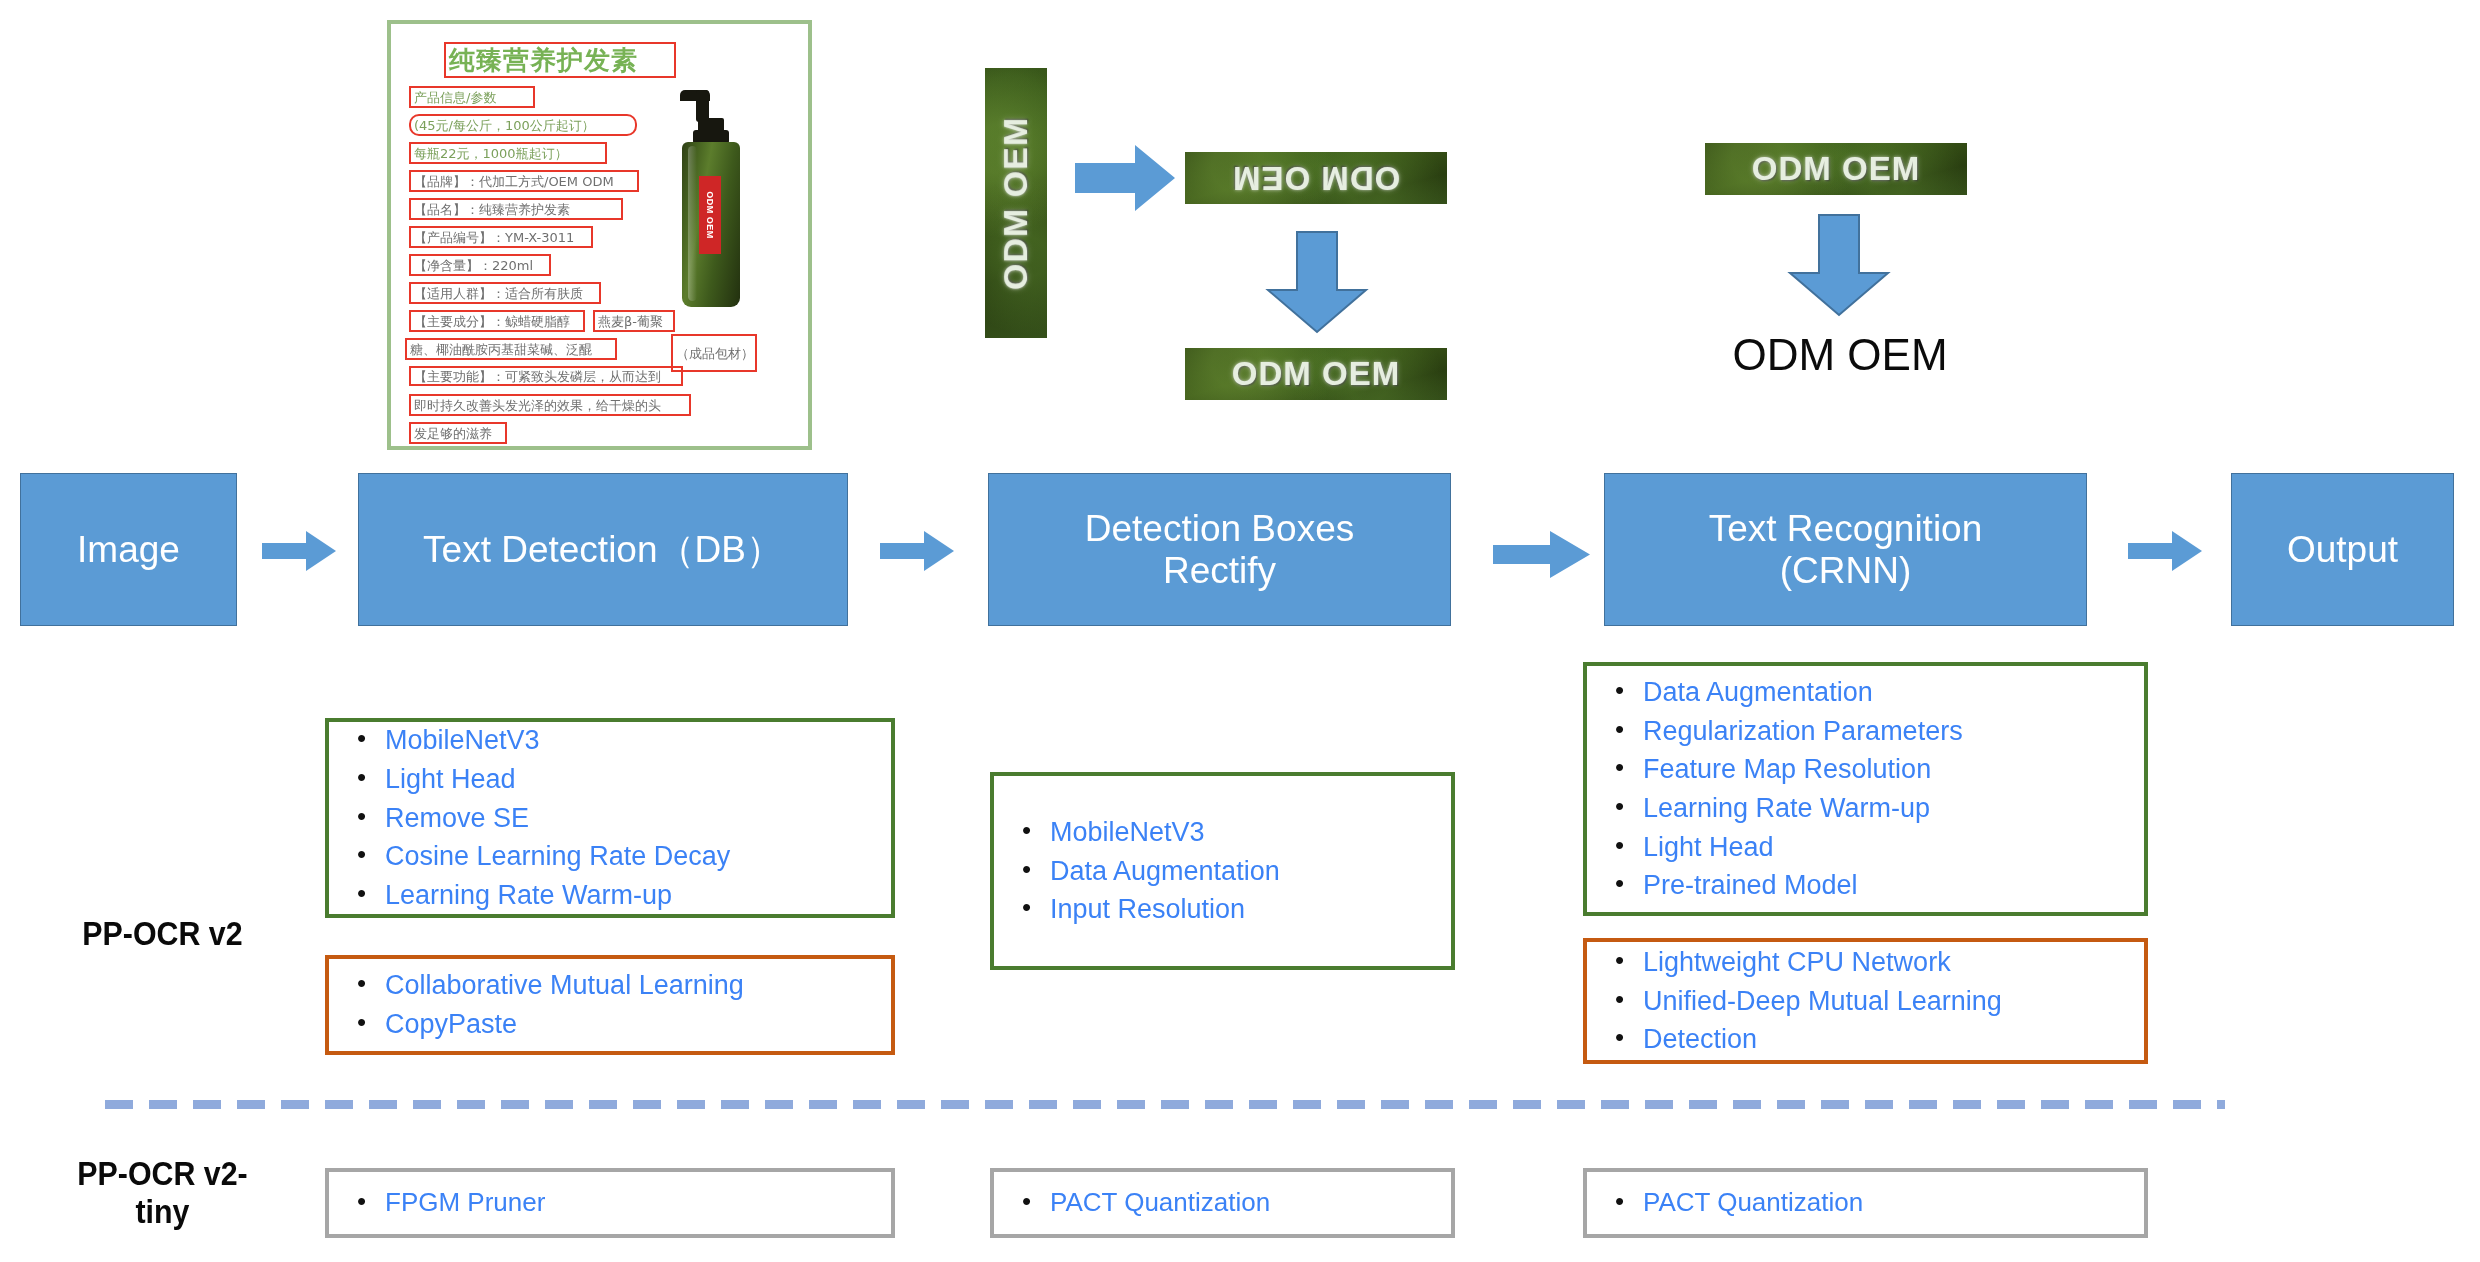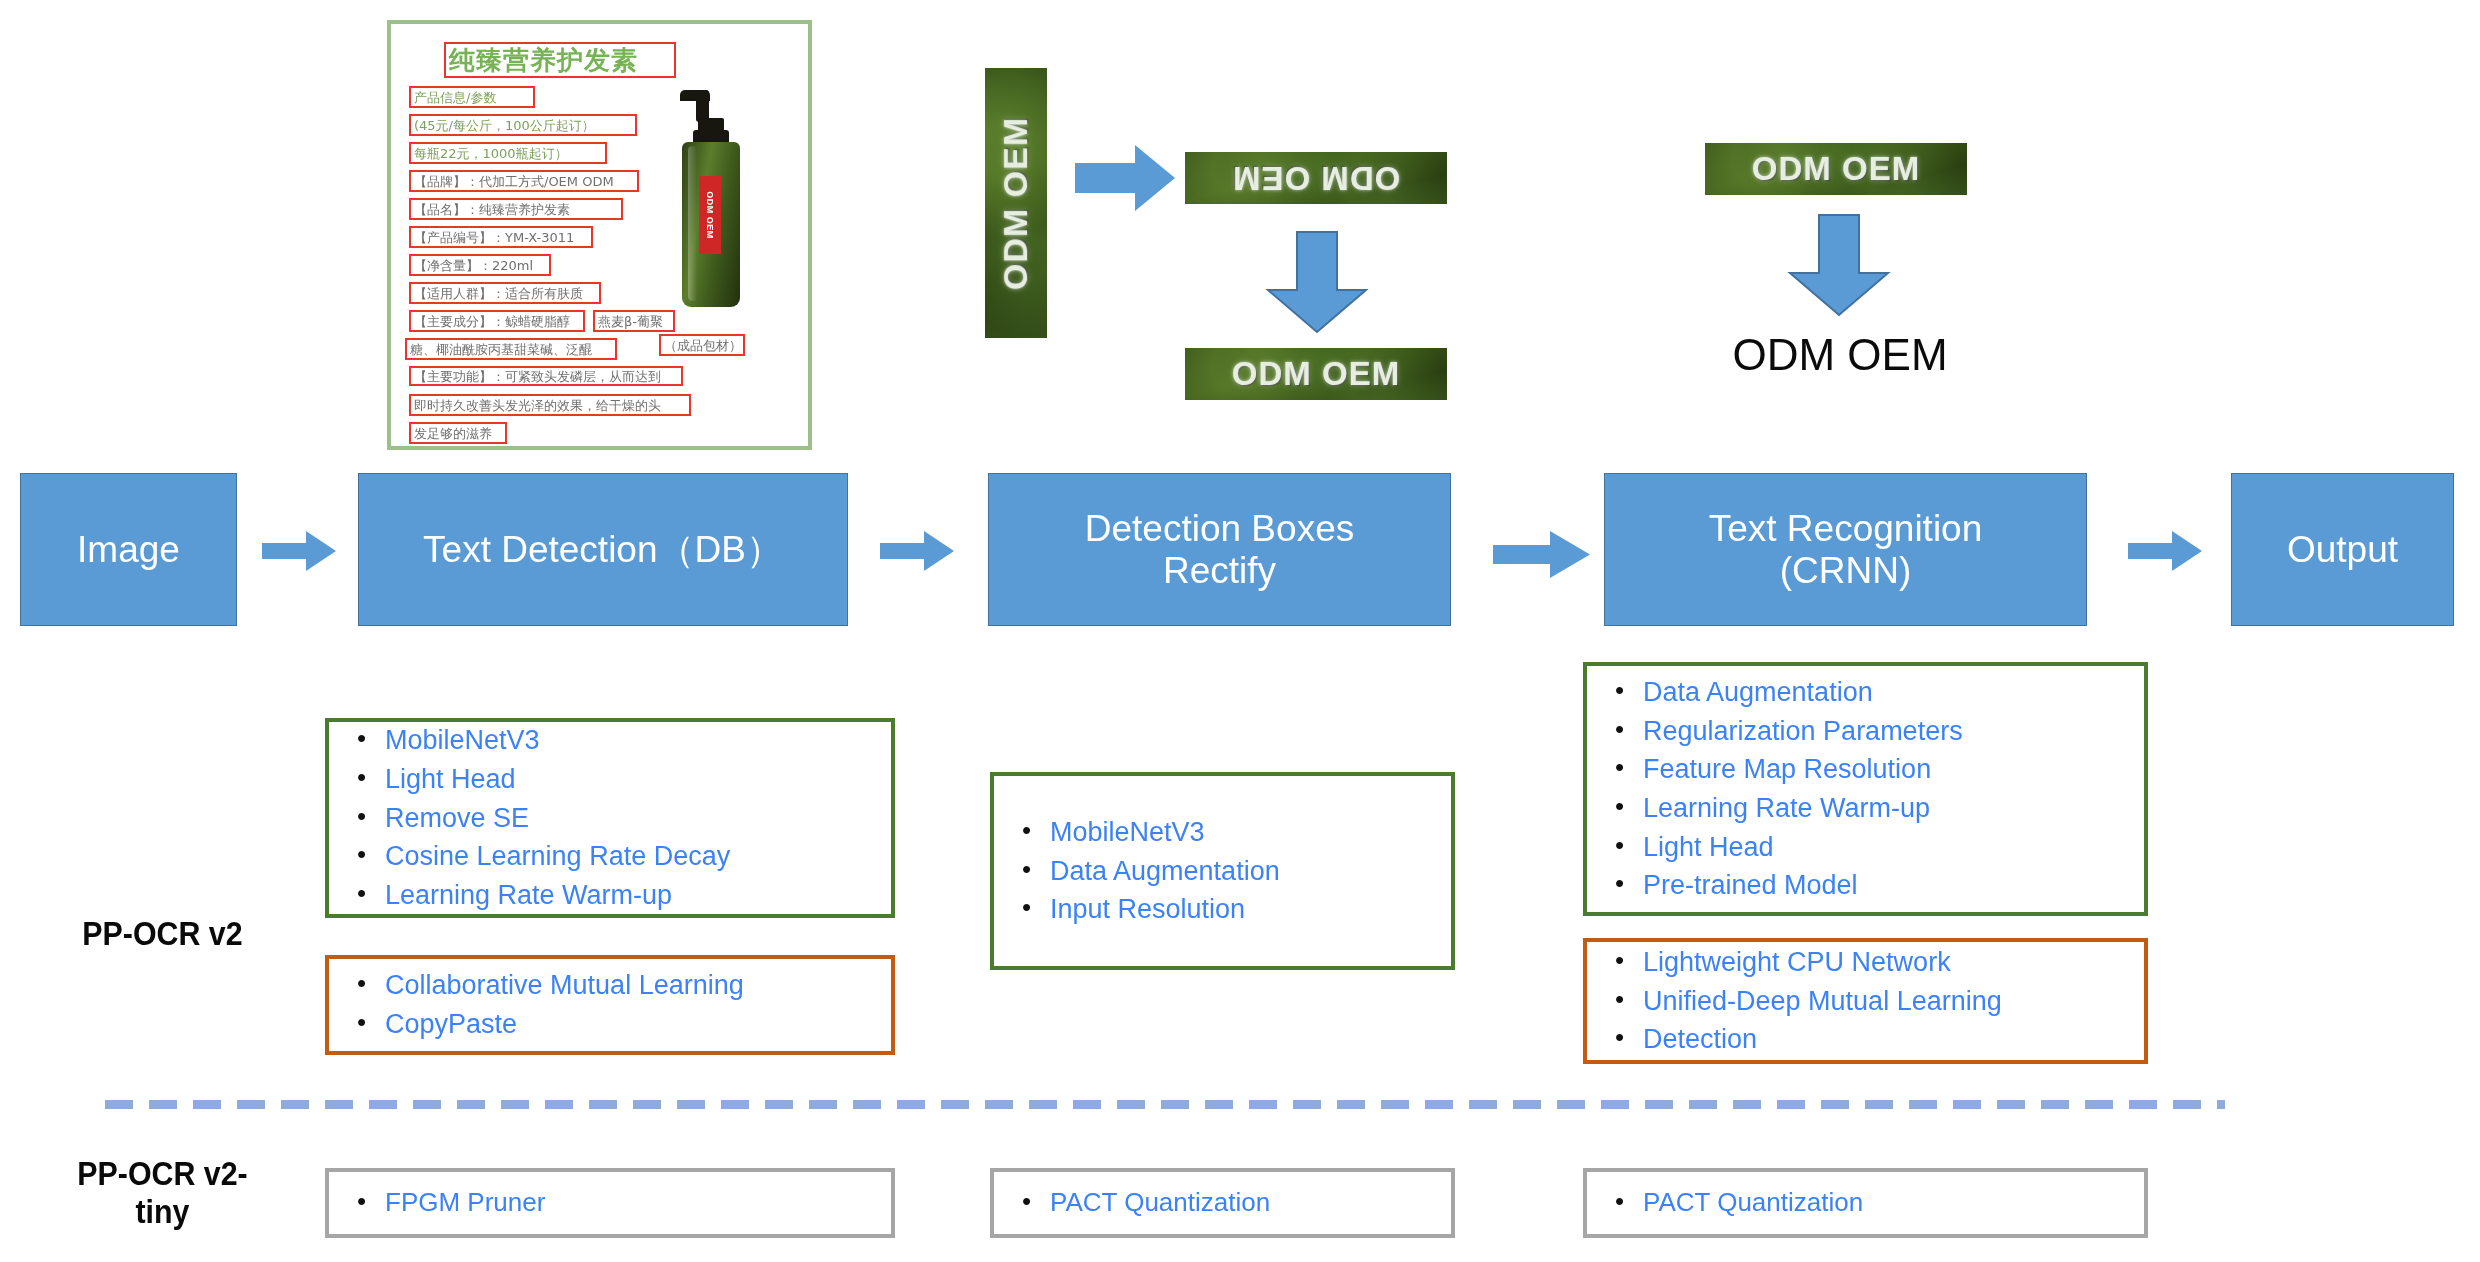--- a/index.html
+++ b/index.html
@@ -168,34 +168,34 @@
       <div id="bottle-body"></div>
       <div id="bottle-hi"></div>
       <div id="bottle-label">
         <span>ODM OEM</span>
       </div>
     </div>
 
     <div id="ocr-boxes">
         <div class="ocr-box ocr-title" style="left: 18px; top: 18px; width: 232px; height: 36px; margin-left: 35px;">纯臻营养护发素</div>
         <div class="ocr-box ocr-l" style="left: 18px; top: 62px; width: 126px; height: 22px;">产品信息/参数</div>
-        <div class="ocr-box ocr-l" style="left: 18px; top: 90px; width: 228px; height: 22px;">(45元/每公斤，100公斤起订）</div>
+        <div class="ocr-box ocr-l" style="left: 18px; top: 90px; width: 228px; height: 22px; border-radius: 10px;">(45元/每公斤，100公斤起订）</div>
         <div class="ocr-box ocr-l" style="left: 18px; top: 118px; width: 198px; height: 22px;">每瓶22元，1000瓶起订）</div>
         <div class="ocr-box ocr-l ocr-g" style="left: 18px; top: 146px; width: 230px; height: 22px;">【品牌】：代加工方式/OEM ODM</div>
         <div class="ocr-box ocr-l ocr-g" style="left: 18px; top: 174px; width: 214px; height: 22px;">【品名】：纯臻营养护发素</div>
         <div class="ocr-box ocr-l ocr-g" style="left: 18px; top: 202px; width: 184px; height: 22px;">【产品编号】：YM-X-3011</div>
         <div class="ocr-box ocr-l ocr-g" style="left: 18px; top: 230px; width: 142px; height: 22px;">【净含量】：220ml</div>
         <div class="ocr-box ocr-l ocr-g" style="left: 18px; top: 258px; width: 192px; height: 22px;">【适用人群】：适合所有肤质</div>
         <div class="ocr-box ocr-l ocr-g" style="left: 18px; top: 286px; width: 176px; height: 22px;">【主要成分】：鲸蜡硬脂醇</div>
         <div class="ocr-box ocr-l ocr-g" style="left: 202px; top: 286px; width: 82px; height: 22px;">燕麦β-葡聚</div>
         <div class="ocr-box ocr-l ocr-g" style="left: 14px; top: 314px; width: 212px; height: 22px;">糖、椰油酰胺丙基甜菜碱、泛醌</div>
         <div class="ocr-box ocr-l ocr-g" style="left: 18px; top: 342px; width: 274px; height: 20px;">【主要功能】：可紧致头发磷层，从而达到</div>
         <div class="ocr-box ocr-l ocr-g" style="left: 18px; top: 370px; width: 282px; height: 22px;">即时持久改善头发光泽的效果，给干燥的头</div>
         <div class="ocr-box ocr-l ocr-g" style="left: 18px; top: 398px; width: 98px; height: 22px;">发足够的滋养</div>
-        <div class="ocr-box ocr-l ocr-g" style="left: 268px; top: 310px; width: 86px; height: 22px;">（成品包材）</div>
+        <div class="ocr-box ocr-l ocr-g" style="left: 280px; top: 310px; width: 86px; height: 38px;">（成品包材）</div>
       </div>
   </div>
 </div>
 
 <div class="abs chip" id="chip-vertical">
   <span>ODM OEM</span>
 </div>
 
 <svg class="arrow" style="left:1075px;top:145px;" width="100" height="66" viewBox="0 0 100 66">
   <path d="M0 18 H60 V0 L100 33 L60 66 V48 H0 Z" fill="#5b9bd5"></path>

